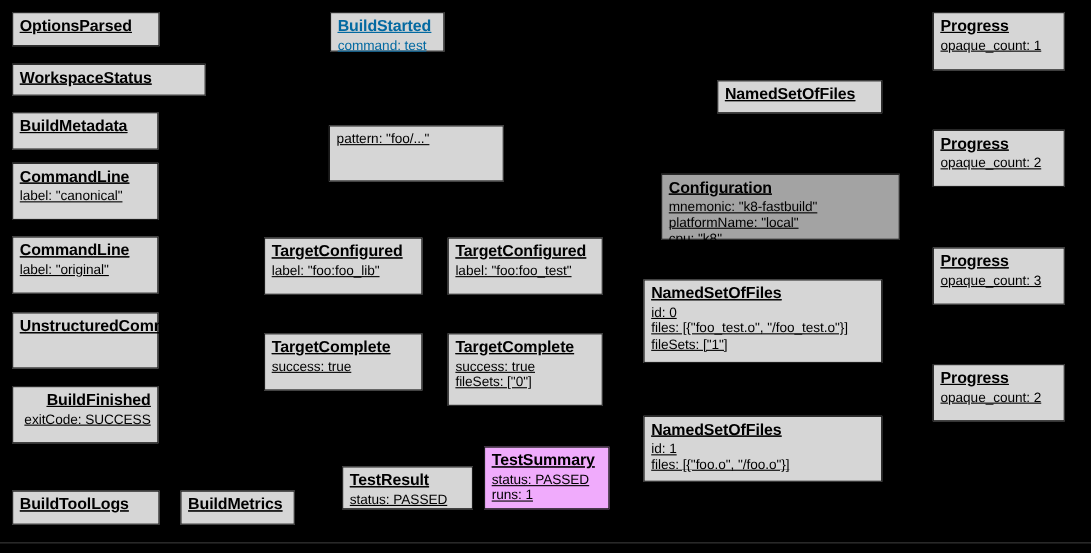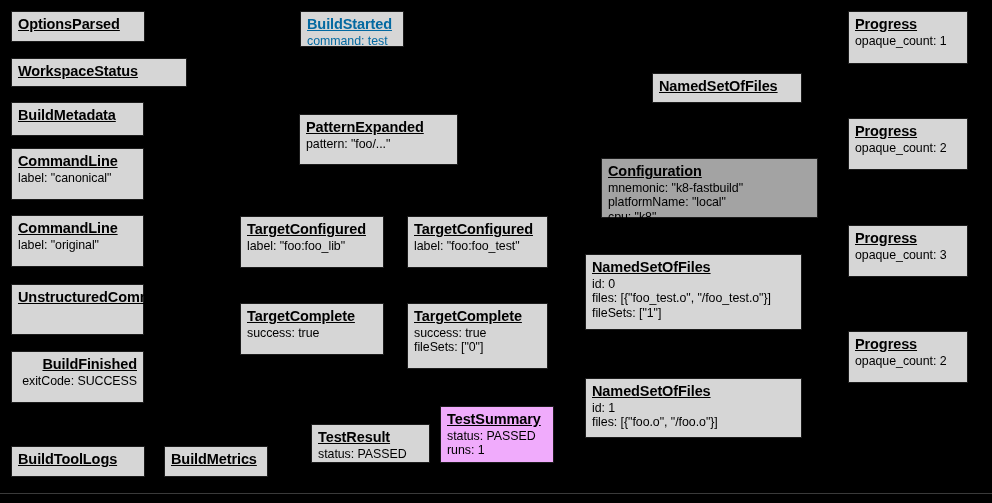--- a/index.html
+++ b/index.html
@@ -17,20 +17,21 @@
     font-family: "Liberation Sans", sans-serif;
   }
   .node {
     position: absolute;
     box-sizing: border-box;
     background: #d6d6d6;
     border: 1px solid #1c1c1c;
     padding: 4px 6px 2px 6px;
     color: #000000;
     line-height: 1.17;
+    text-decoration: underline;
   }
   .node-title {
     display: block;
     font-size: 14.5px;
     font-weight: bold;
     text-decoration: underline;
     letter-spacing: -0.1px;
     white-space: nowrap;
     margin-bottom: 1px;
   }
@@ -79,21 +80,20 @@
       <div class="node" style="left: 11px; top: 58px; width: 176px; height: 29px; background: rgb(214, 214, 214); border-color: rgb(28, 28, 28); color: rgb(0, 0, 0);">
         <span class="node-title">WorkspaceStatus</span>
       </div>
       <div class="node" style="left: 652px; top: 73px; width: 150px; height: 30px; background: rgb(214, 214, 214); border-color: rgb(28, 28, 28); color: rgb(0, 0, 0);">
         <span class="node-title">NamedSetOfFiles</span>
       </div>
       <div class="node" style="left: 11px; top: 102px; width: 133px; height: 34px; background: rgb(214, 214, 214); border-color: rgb(28, 28, 28); color: rgb(0, 0, 0);">
         <span class="node-title">BuildMetadata</span>
       </div>
       <div class="node" style="left: 299px; top: 114px; width: 159px; height: 51px; background: rgb(214, 214, 214); border-color: rgb(28, 28, 28); color: rgb(0, 0, 0);">
-        <span class="node-title">PatternExpanded</span>
         <span class="node-fields">
           <span class="node-field">pattern: "foo/..."</span>
         </span>
       </div>
       <div class="node" style="left: 848px; top: 118px; width: 120px; height: 52px; background: rgb(214, 214, 214); border-color: rgb(28, 28, 28); color: rgb(0, 0, 0);">
         <span class="node-title">Progress</span>
         <span class="node-fields">
           <span class="node-field">opaque_count: 2</span>
         </span>
       </div>

